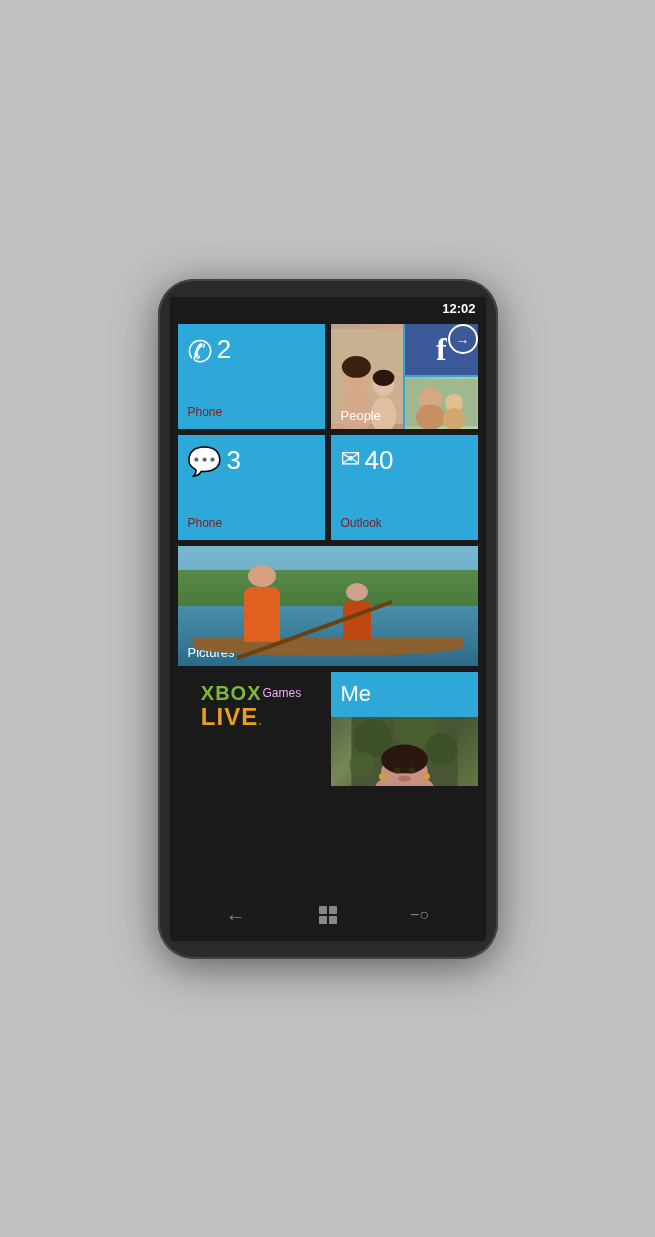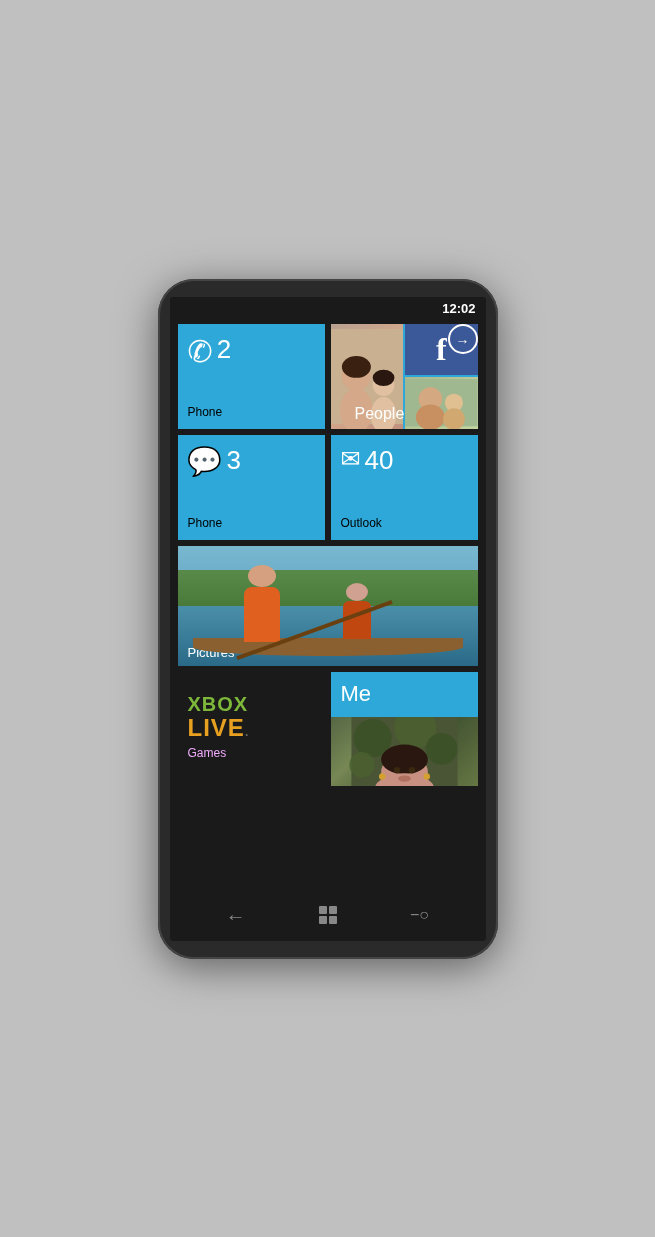--- a/index.html
+++ b/index.html
@@ -93,21 +93,20 @@
       grid-column: 1 / 3;
       height: 120px;
       background: #555;
       position: relative;
       overflow: hidden;
     }
     .tile-games {
       background: #1a1a1a;
       height: 110px;
       display: flex;
-      flex-direction: column;
       justify-content: center;
       align-items: flex-start;
       padding: 10px;
     }
     .tile-me {
       height: 114px;
       display: flex;
       flex-direction: column;
     }
     .tile-me-top {
@@ -116,21 +115,21 @@
       display: flex;
       align-items: center;
       padding: 0 10px;
     }
     .tile-me-bottom {
       flex: 1;
       background: #666;
       overflow: hidden;
     }
     .tile-label {
-      color: #000000;
+      color: #7f1d1d;
       font-size: 12px;
       font-weight: 400;
     }
     .tile-icon-badge {
       display: flex;
       align-items: flex-start;
     }
     .badge-number {
       color: white;
       font-size: 26px;
@@ -159,23 +158,23 @@
       font-family: Georgia, serif;
     }
     .people-photo-3 {
       grid-column: 2;
       grid-row: 2;
       background: linear-gradient(135deg, #a8b890 0%, #c4d4a0 100%);
     }
     .people-label {
       position: absolute;
       bottom: 6px;
-      left: 24px;
-      color: white;
-      font-size: 16px;
+      left: 10px;
+      color: white;
+      font-size: 13px;
     }
     .pictures-label {
       position: absolute;
       bottom: 6px;
       left: 10px;
       color: white;
       font-size: 13px;
       font-weight: 400;
     }
     

